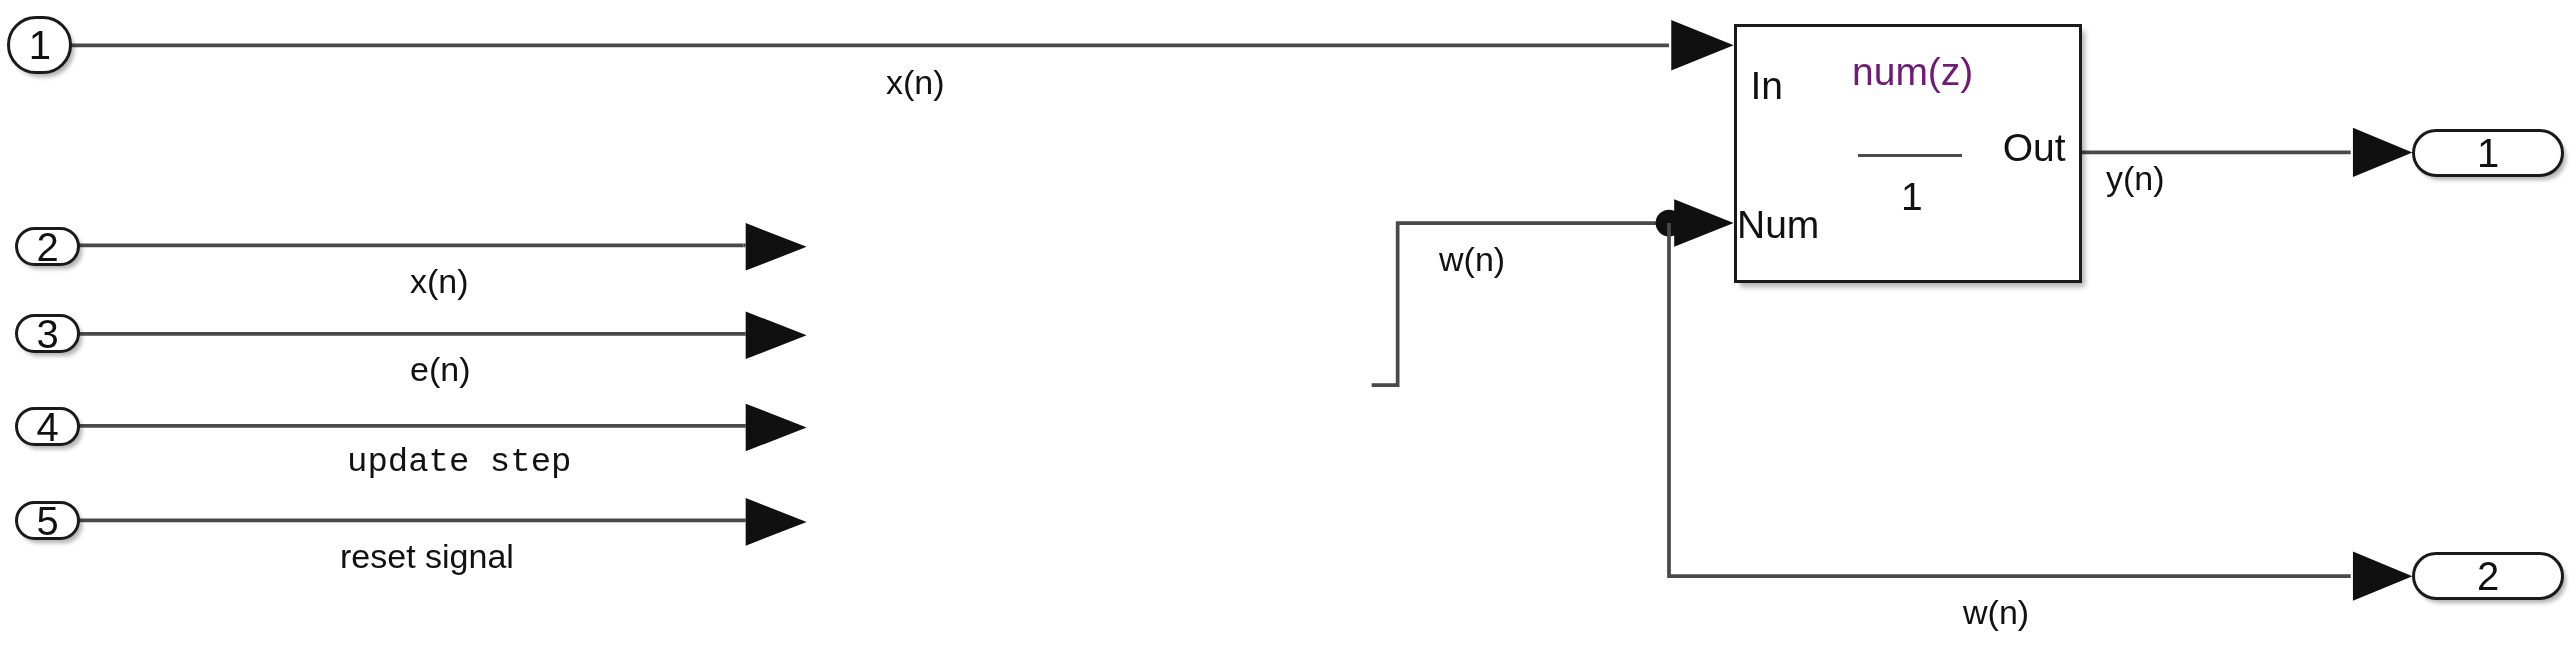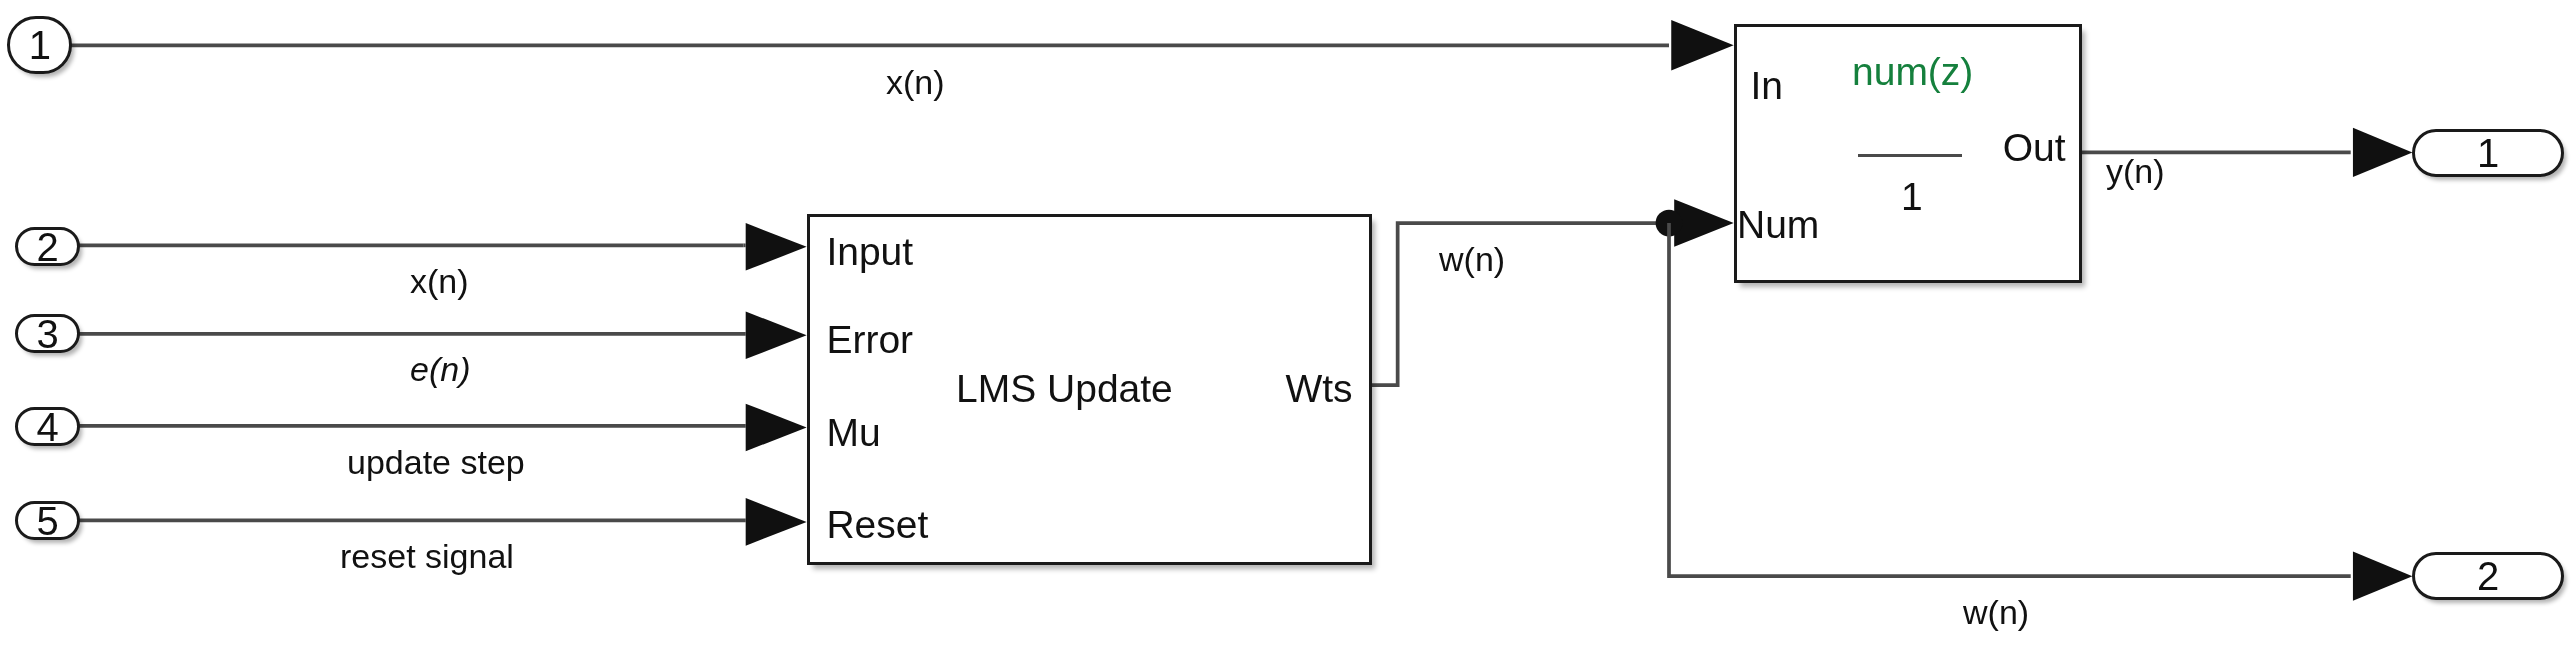--- a/index.html
+++ b/index.html
@@ -24,21 +24,21 @@
     box-sizing:border-box;
     background:#ffffff;
     border:3.7px solid #1a1a1a;
     box-shadow:4.5px 5.2px 5.2px -1.5px rgba(0,0,0,0.30);
   }
   .blk-label{position:absolute;color:#111111;line-height:1;white-space:nowrap;}
   .port-name{font-size:39px;text-align:center;}
   .blk-title{font-size:39px;}
   .sig-label{position:absolute;font-size:34px;color:#111111;white-space:nowrap;line-height:1;}
   .blk-caption{position:absolute;font-size:39px;color:#111111;white-space:nowrap;line-height:1;}
-  .tf-num{position:absolute;font-size:39px;color:#15803d;white-space:nowrap;line-height:1;}
+  .tf-num{position:absolute;font-size:39px;color:#701a75;white-space:nowrap;line-height:1;}
   .tf-den{position:absolute;font-size:39px;color:#111111;white-space:nowrap;line-height:1;}
   .tf-bar{position:absolute;height:3px;background:#4a4a4a;}
 </style>
 </head>
 <body>
 
 <div id="stage">
 
   <svg id="wires" viewBox="0 0 3465 873" width="2576" height="649" xmlns="http://www.w3.org/2000/svg">
     <defs>
@@ -97,50 +97,42 @@
   </div>
 
   <div class="port-pill" style="left:2412px;top:129px;width:152px;height:48px;">
     <span class="pnum">1</span>
   </div>
 
   <div class="port-pill" style="left:2412px;top:552px;width:152px;height:48px;">
     <span class="pnum">2</span>
   </div>
 
-  <div class="sysblock" style="left:807px;top:214px;width:565px;height:351px;">
-    <span class="blk-label port-name" style="left:16.4px;top:15px;">Input</span>
-    <span class="blk-label port-name" style="left:16.4px;top:103px;">Error</span>
-    <span class="blk-label port-name" style="left:16.4px;top:196px;">Mu</span>
-    <span class="blk-label port-name" style="left:16.4px;top:288px;">Reset</span>
-    <span class="blk-label blk-title" style="left:146px;top:152px;">LMS Update</span>
-    <span class="blk-label port-name" style="right:16.4px;top:152px;">Wts</span>
-  </div>
 
   <div class="sysblock" style="left:1734px;top:24px;width:348px;height:259px;">
     <span class="blk-label port-name" style="left:13.4px;top:39px;">In</span>
     <span class="blk-label port-name" style="left:0;top:178px;">Num</span>
     <span class="blk-label port-name" style="right:13.4px;top:101px;">Out</span>
 
     <span class="tf-num" style="left:115px;top:25px;">num(z)</span>
     <span class="tf-bar" style="left:121px;top:127px;width:104px;"></span>
     <span class="tf-den" style="left:164px;top:150px;">1</span>
   </div>
 
 
   <span class="sig-label" style="left:886px;top:65px;">x(n)</span>
 
   <span class="sig-label" style="left:410px;top:264px;">x(n)</span>
 
-  <span class="sig-label" style="left:410px;top:352px;font-style:italic;">e(n)</span>
+  <span class="sig-label" style="left:410px;top:352px;">e(n)</span>
 
-  <span class="sig-label" style="left:347px;top:445px;">update step</span>
+  <span class="sig-label" style="left:347px;top:445px;font-family:Liberation Mono, monospace;">update step</span>
 
   <span class="sig-label" style="left:340px;top:539px;">reset signal</span>
 
   <span class="sig-label" style="left:1439px;top:242px;">w(n)</span>
 
-  <span class="sig-label" style="left:2106px;top:154px;">y(n)</span>
+  <span class="sig-label" style="left:2106px;top:161px;">y(n)</span>
 
   <span class="sig-label" style="left:1963px;top:595px;">w(n)</span>
 
 </div>
 
 
 </body></html>

